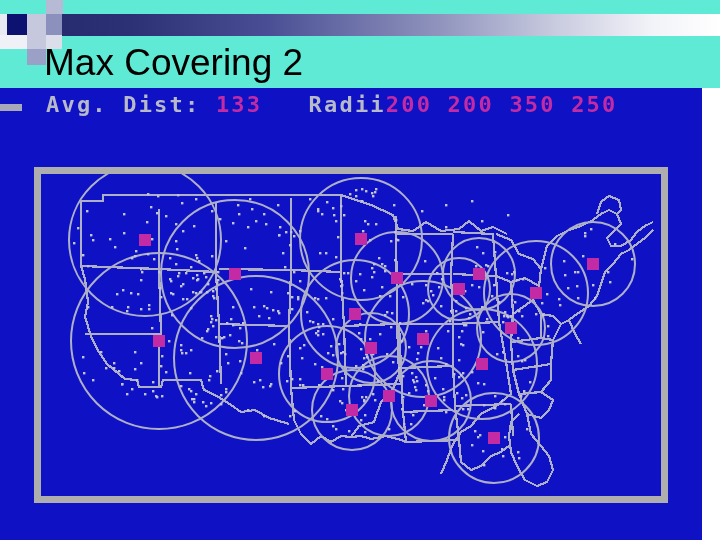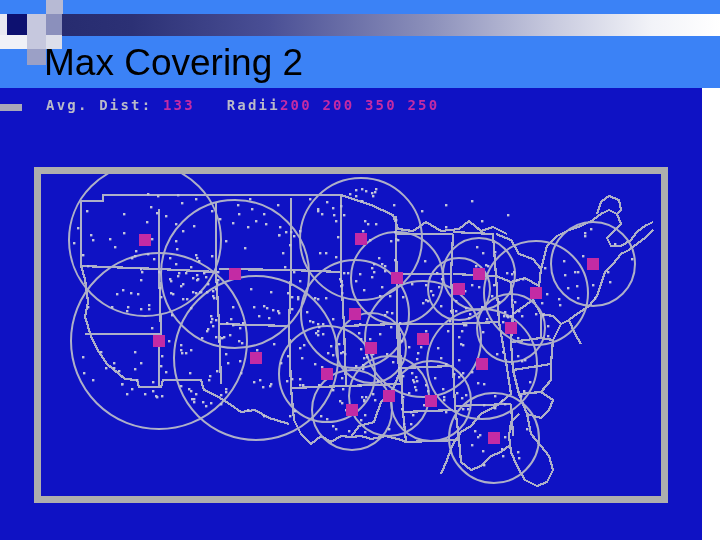--- a/index.html
+++ b/index.html
@@ -4,21 +4,21 @@
 <style>
   html,body{margin:0;padding:0;}
   body{
     width:720px;height:540px;overflow:hidden;background:#ffffff;
     font-family:"Liberation Sans",sans-serif;
   }
   #root{position:relative;width:720px;height:540px;background:#ffffff;}
 
   
   .header-band{
-    position:absolute;left:0;top:0;width:720px;height:88px;background:#3b82f6;
+    position:absolute;left:0;top:0;width:720px;height:88px;background:#5eead4;
   }
   .grad-bar{
     position:absolute;left:36px;top:14px;width:684px;height:22px;
     background:linear-gradient(to right,#252a6e 0%,#2c3175 14%,#4a4f95 34%,#8d91bb 58%,#c9cbdf 76%,#f2f3f8 90%,#ffffff 100%);
   }
   .deco{position:absolute;}
   .d1{left:7px;top:14px;width:20px;height:21px;background:#0d1170;}
   .d2{left:27px;top:14px;width:19px;height:21px;background:#c6c8de;}
   .d3{left:46px;top:14px;width:16px;height:21px;background:#8b90bc;}
   .d4{left:46px;top:0px;width:17px;height:14px;background:#b7bad4;}
@@ -38,21 +38,21 @@
   .app{
     position:absolute;left:0px;top:88px;width:702px;height:452px;
     background:#0f12c4;
     font-family:"DejaVu Sans Mono","Liberation Mono",monospace;
   }
   .caret{
     position:absolute;left:0px;top:16px;width:22px;height:7px;background:#a8a8b8;
   }
 
   .statline{
-    position:absolute;white-space:pre;font-size:14px;line-height:24px;
+    position:absolute;white-space:pre;font-size:22px;line-height:24px;
     font-weight:bold;letter-spacing:2.2px;
   }
   .l1{left:46px;top:5px;}
   .l2{left:46px;top:37px;}
   .lbl{color:#b9bac9;}
   .val{color:#c32ba4;}
   .val2{color:#c32ba4;}
 
   
   .map-frame{

